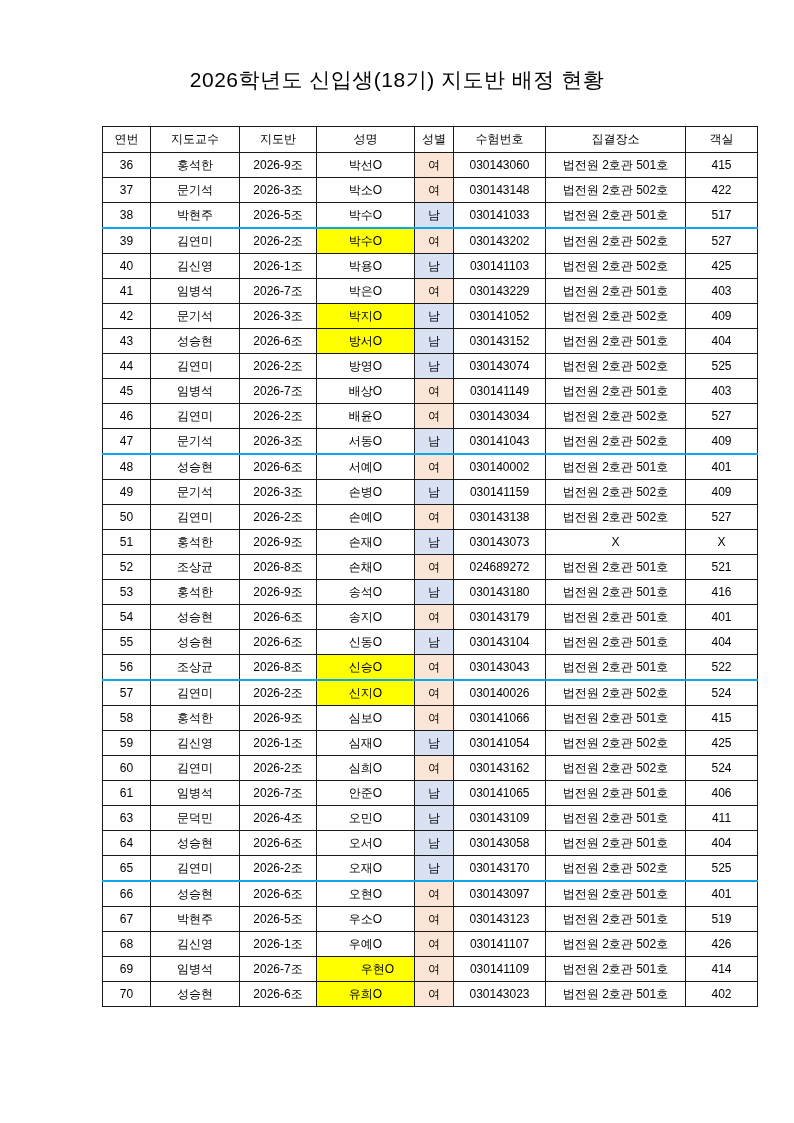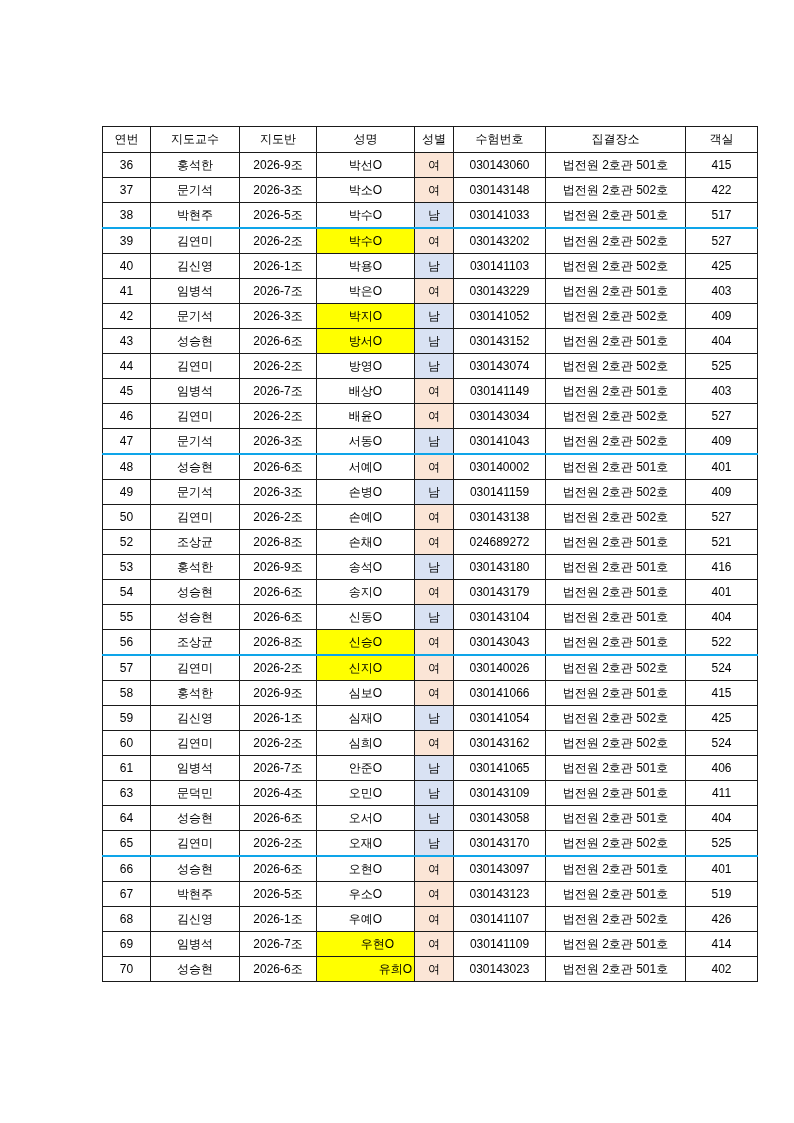--- a/index.html
+++ b/index.html
@@ -46,20 +46,21 @@
     background:#ffffff;
   }
   tr.group-end td { border-bottom:2px solid #0ea5e9; }
   td.hl { font-weight:700; }
 </style>
 </head>
 <body>
 
 <div class="page">
 
+  <div class="doc-title">2026학년도 신입생(18기) 지도반 배정 현황</div>
 
   <table class="assign">
     <colgroup>
         <col style="width: 48px;">
         <col style="width: 89px;">
         <col style="width: 77px;">
         <col style="width: 98px;">
         <col style="width: 39px;">
         <col style="width: 92px;">
         <col style="width: 140px;">
@@ -222,20 +223,30 @@
           <td>50</td>
           <td>김연미</td>
           <td>2026-2조</td>
           <td>손예O</td>
           <td style="background: rgb(251, 229, 214);">여</td>
           <td>030143138</td>
           <td>법전원 2호관 502호</td>
           <td>527</td>
         </tr>
         <tr>
+          <td>51</td>
+          <td>홍석한</td>
+          <td>2026-9조</td>
+          <td>손재O</td>
+          <td style="background: rgb(217, 226, 243);">남</td>
+          <td>030143073</td>
+          <td>X</td>
+          <td>X</td>
+        </tr>
+        <tr>
           <td>52</td>
           <td>조상균</td>
           <td>2026-8조</td>
           <td>손채O</td>
           <td style="background: rgb(251, 229, 214);">여</td>
           <td>024689272</td>
           <td>법전원 2호관 501호</td>
           <td>521</td>
         </tr>
         <tr>
@@ -395,21 +406,21 @@
           <td class="hl" style="background: rgb(255, 255, 0); padding-left: 26px;">우현O</td>
           <td style="background: rgb(251, 229, 214);">여</td>
           <td>030141109</td>
           <td>법전원 2호관 501호</td>
           <td>414</td>
         </tr>
         <tr>
           <td>70</td>
           <td>성승현</td>
           <td>2026-6조</td>
-          <td class="hl" style="background: rgb(255, 255, 0); text-align: right;">유희O</td>
+          <td class="hl" style="background: rgb(255, 255, 0);">유희O</td>
           <td style="background: rgb(251, 229, 214);">여</td>
           <td>030143023</td>
           <td>법전원 2호관 501호</td>
           <td>402</td>
         </tr>
       </tbody>
   </table>
 
 </div>
 

